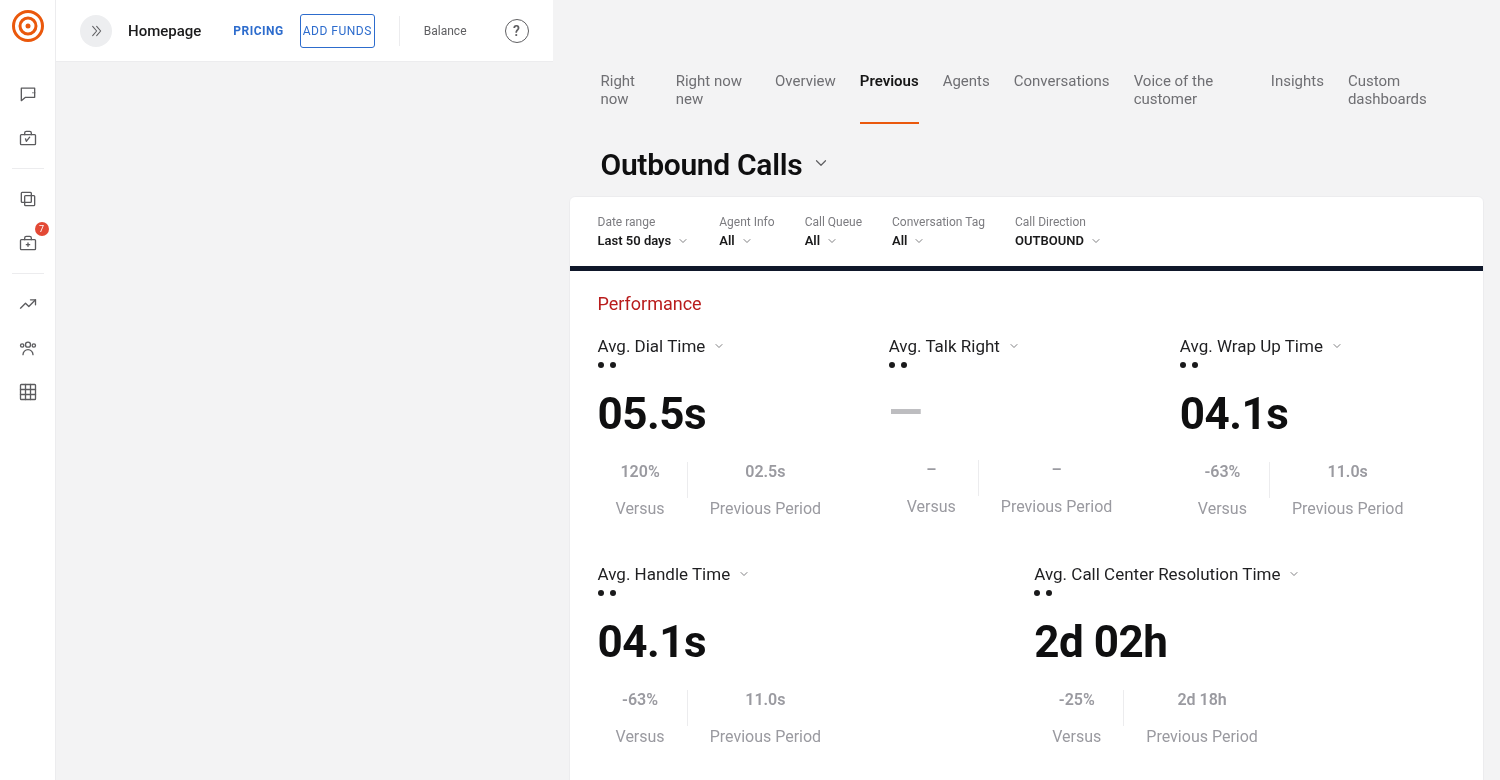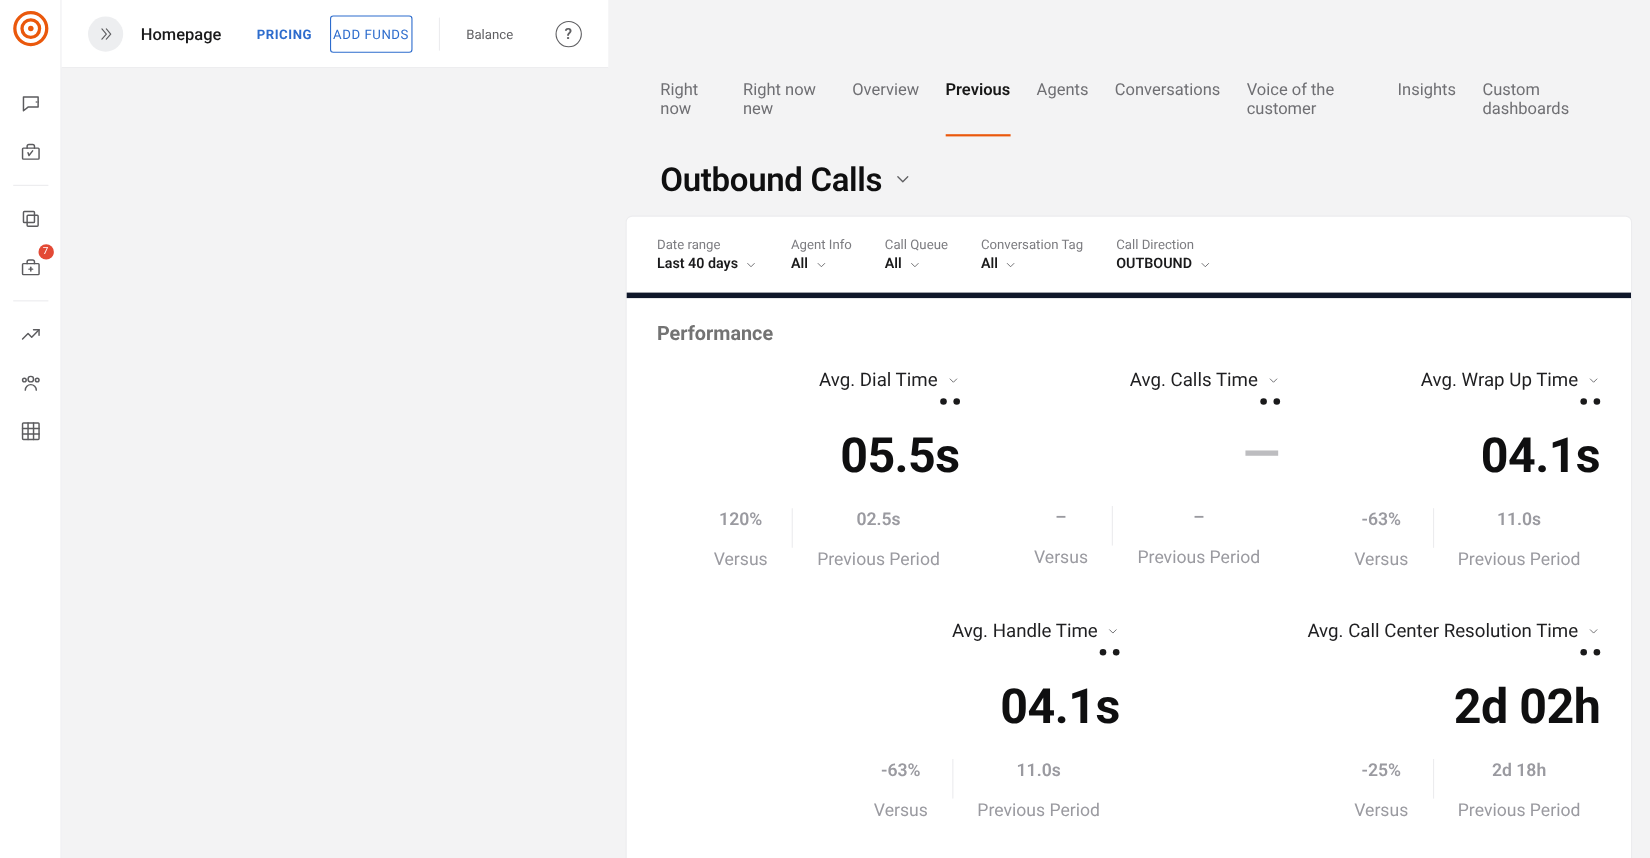--- a/index.html
+++ b/index.html
@@ -29,24 +29,24 @@
 .tab.active{color:#161616;font-weight:600;border-bottom-color:#ea580c}
 .page-title-row{display:flex;align-items:center;gap:10px;padding:22px 32px 14px 32px}
 .page-title{font-size:30px;font-weight:600;letter-spacing:-.3px}
 .chev{color:#5f5f62}
 .card{background:#fff;border:1px solid #ececee;border-radius:6px;margin:0 0 60px 0}
 .filters{display:flex;gap:30px;padding:18px 28px;border-bottom:5px solid #0f172a}
 .filter{display:flex;flex-direction:column;gap:4px}
 .filter-label{font-size:12px;color:#7c7c80}
 .filter-value{font-size:13px;font-weight:600;color:#1a1a1b;display:flex;align-items:center;gap:6px;cursor:pointer}
 .section{padding:22px 28px 50px 28px}
-.section-title{font-size:18px;font-weight:700;color:#737373;margin-bottom:22px}
+.section-title{font-size:18px;font-weight:400;color:#b91c1c;margin-bottom:22px}
 .row-3{display:grid;grid-template-columns:1fr 1fr 1fr;gap:16px}
 .row-2{display:grid;grid-template-columns:1fr 1fr;gap:16px;margin-top:46px}
-.metric{display:flex;flex-direction:column;align-items:flex-end}
+.metric{display:flex;flex-direction:column;align-items:flex-start}
 .metric-title-row{display:flex;align-items:center;gap:8px;color:#1f1f21}
 .metric-title{font-size:17px;font-weight:400}
 .dots{display:flex;gap:6px;margin-top:6px}
 .dot{width:6px;height:6px;border-radius:3px;background:#1a1a1b}
 .metric-value{font-size:44px;font-weight:700;letter-spacing:-.5px;margin-top:20px;color:#0f0f10}
 .metric-dash{font-size:44px;font-weight:700;color:#bdbdc0;margin-top:18px}
 .metric-compare{display:flex;align-items:flex-start;gap:4px;margin-top:22px}
 .compare-col{display:flex;flex-direction:column;align-items:center;padding:0 18px}
 .compare-sep{width:1px;height:36px;background:#ececee}
 .compare-top{font-size:16px;font-weight:600;color:#9a9aa0}
@@ -162,21 +162,21 @@
                 <path d="M6 9l6 6 6-6"></path>
               </svg>
           </span>
         </div>
 
         <div class="card">
           <div class="filters">
             <div class="filter">
               <div class="filter-label">Date range</div>
               <div class="filter-value">
-                  <span>Last 40 days</span>
+                  <span>Last 50 days</span>
                   <svg width="12" height="12" viewBox="0 0 24 24" class="chev">
                     <path d="M6 9l6 6 6-6"></path>
                   </svg>
                 </div>
             </div>
             <div class="filter">
               <div class="filter-label">Agent Info</div>
               <div class="filter-value">
                   <span>All</span>
                   <svg width="12" height="12" viewBox="0 0 24 24" class="chev">
@@ -238,21 +238,21 @@
                   <div class="compare-sep"></div>
                   <div class="compare-col">
                       <div class="compare-top">02.5s</div>
                       <div class="compare-bot">Previous Period</div>
                     </div>
                 </div>
               </div>
 
               <div class="metric">
                 <div class="metric-title-row">
-                  <span class="metric-title">Avg. Calls Time</span>
+                  <span class="metric-title">Avg. Talk Right</span>
                   <svg width="12" height="12" viewBox="0 0 24 24" class="chev">
                       <path d="M6 9l6 6 6-6"></path>
                     </svg>
                 </div>
                 <div class="dots">
                     <span class="dot"></span>
                     <span class="dot"></span>
                   </div>
                 <div class="metric-dash">—</div>
                 <div class="metric-compare">

